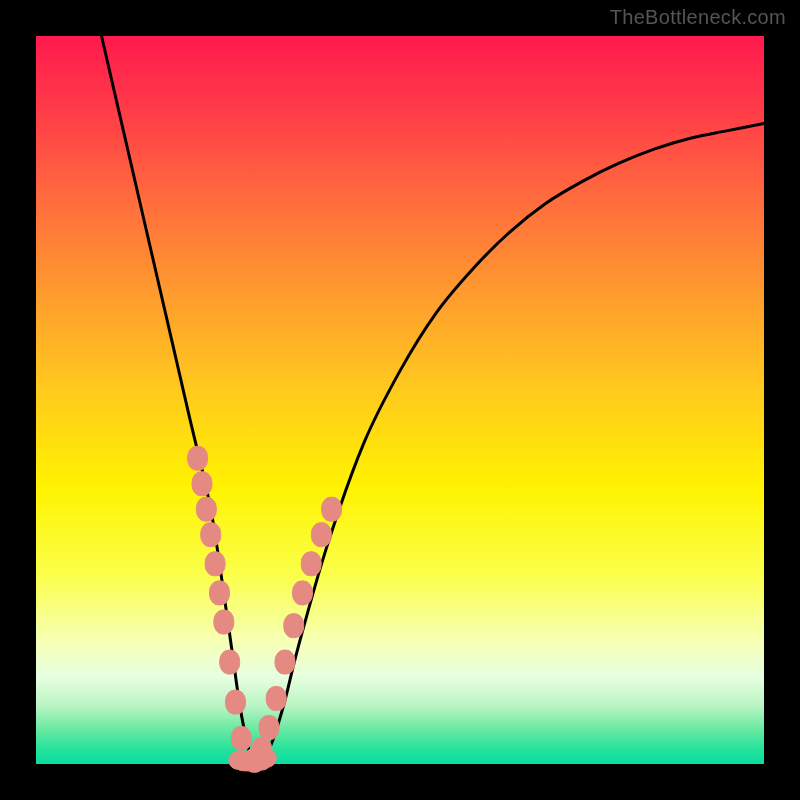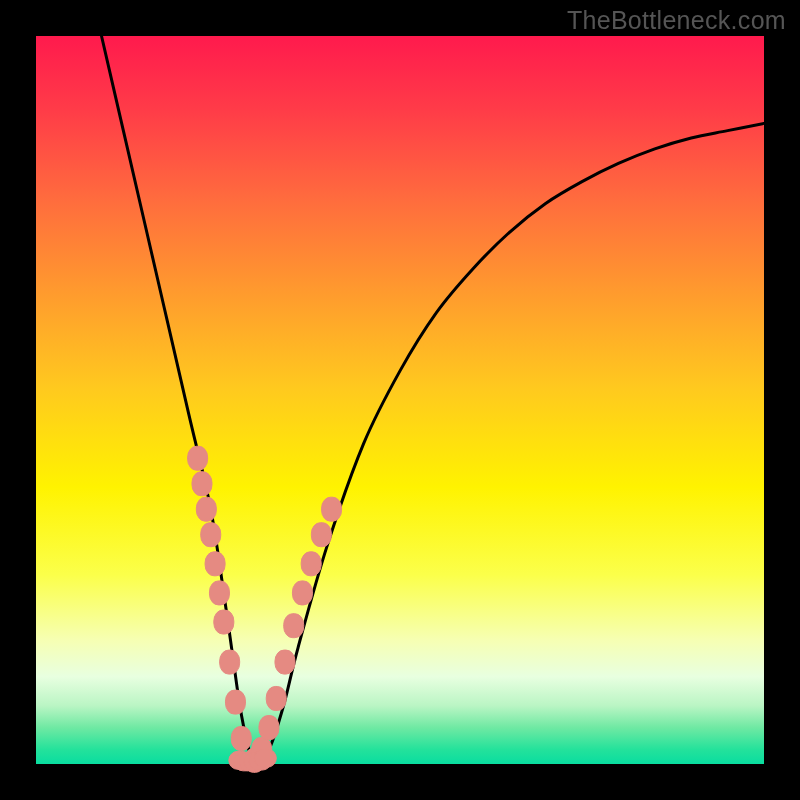--- a/index.html
+++ b/index.html
@@ -40,21 +40,21 @@
       #6fe9a3 95%,
       #24e29b 98%,
       #09dda0 100%
     );
   }
   .watermark {
     position: absolute;
     top: 6px;
     right: 14px;
     color: #555;
-    font-size: 25px;
+    font-size: 20px;
     font-weight: 500;
     letter-spacing: 0.3px;
     user-select: none;
   }
   svg.curve {
     position: absolute;
     top: 0;
     left: 0;
     width: 728px;
     height: 728px;

